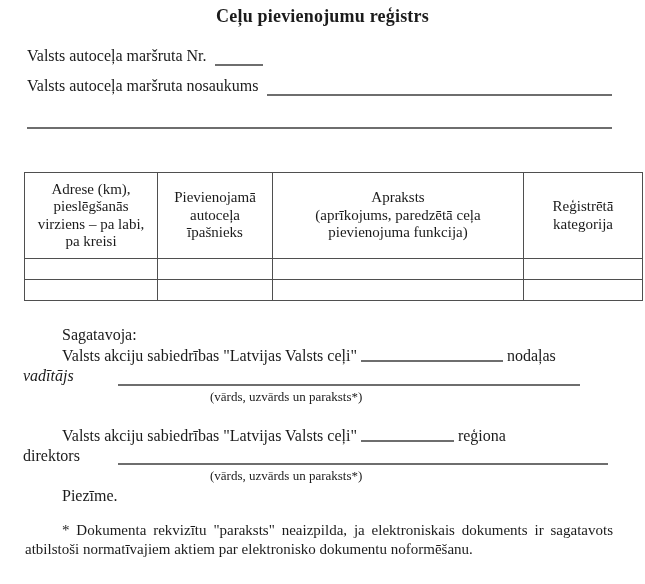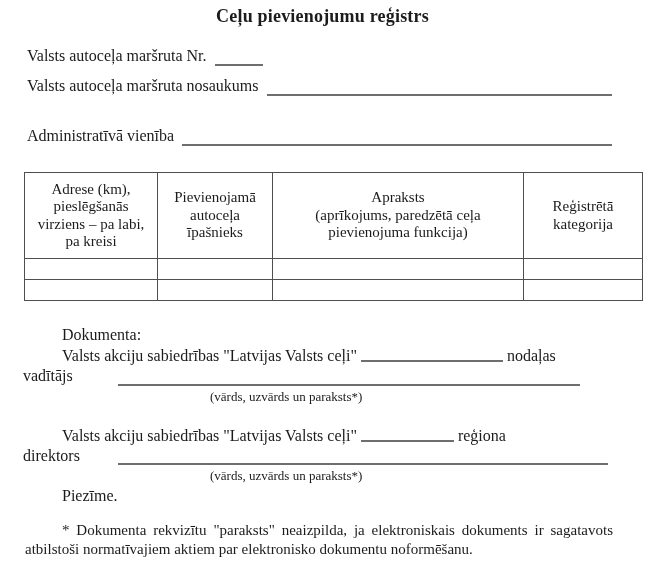--- a/index.html
+++ b/index.html
@@ -81,21 +81,21 @@
   }
   .sig-rule {
     position: absolute;
     height: 2px;
     background: var(--line);
   }
   .caption { font-size: 13px; line-height: 15px; }
 
   #prepared-label { left: 62px; top: 325px; }
   #org-line-1     { left: 62px; top: 346px; }
-  #role-1         { left: 23px; top: 366px; }
+  #role-1         { left: 23px; top: 366px; font-style: italic; }
   #sig-rule-1     { left: 118px; top: 384px; width: 462px; }
   #caption-1      { left: 210px; top: 389px; }
 
   #org-line-2     { left: 62px; top: 426px; }
   #role-2         { left: 23px; top: 446px; }
   #sig-rule-2     { left: 118px; top: 463px; width: 490px; }
   #caption-2      { left: 210px; top: 468px; }
 
   #note-label     { left: 62px; top: 486px; }
   #note-text {
@@ -121,21 +121,20 @@
     <span>Valsts autoceļa maršruta Nr.</span>
     <span class="rule"></span>
   </div>
 
   <div class="field-row" id="field-route-name">
     <span>Valsts autoceļa maršruta nosaukums</span>
     <span class="rule rule-grow"></span>
   </div>
 
   <div class="field-row" id="field-admin-unit">
-    <span>Administratīvā vienība</span>
     <span class="rule rule-grow"></span>
   </div>
 
   <table class="reg-table">
     <colgroup>
       <col style="width:133px">
         <col style="width:115px">
         <col style="width:251px">
         <col style="width:119px">
     </colgroup>
@@ -157,21 +156,21 @@
       </tr>
       <tr>
         <td></td>
         <td></td>
         <td></td>
         <td></td>
       </tr>
     </tbody>
   </table>
 
-  <div class="abs" id="prepared-label">Dokumenta:</div>
+  <div class="abs" id="prepared-label">Sagatavoja:</div>
 
   <div class="abs" id="org-line-1">
     <span>Valsts akciju sabiedrības  "Latvijas Valsts ceļi"</span><span class="blank-inline" style="width:142px"></span><span>nodaļas</span>
   </div>
   <div class="abs" id="role-1">vadītājs</div>
   <div class="sig-rule" id="sig-rule-1"></div>
   <div class="abs caption" id="caption-1">(vārds, uzvārds un paraksts*)</div>
 
   <div class="abs" id="org-line-2">
     <span>Valsts akciju sabiedrības "Latvijas Valsts ceļi"</span><span class="blank-inline" style="width:93px"></span><span>reģiona</span>

